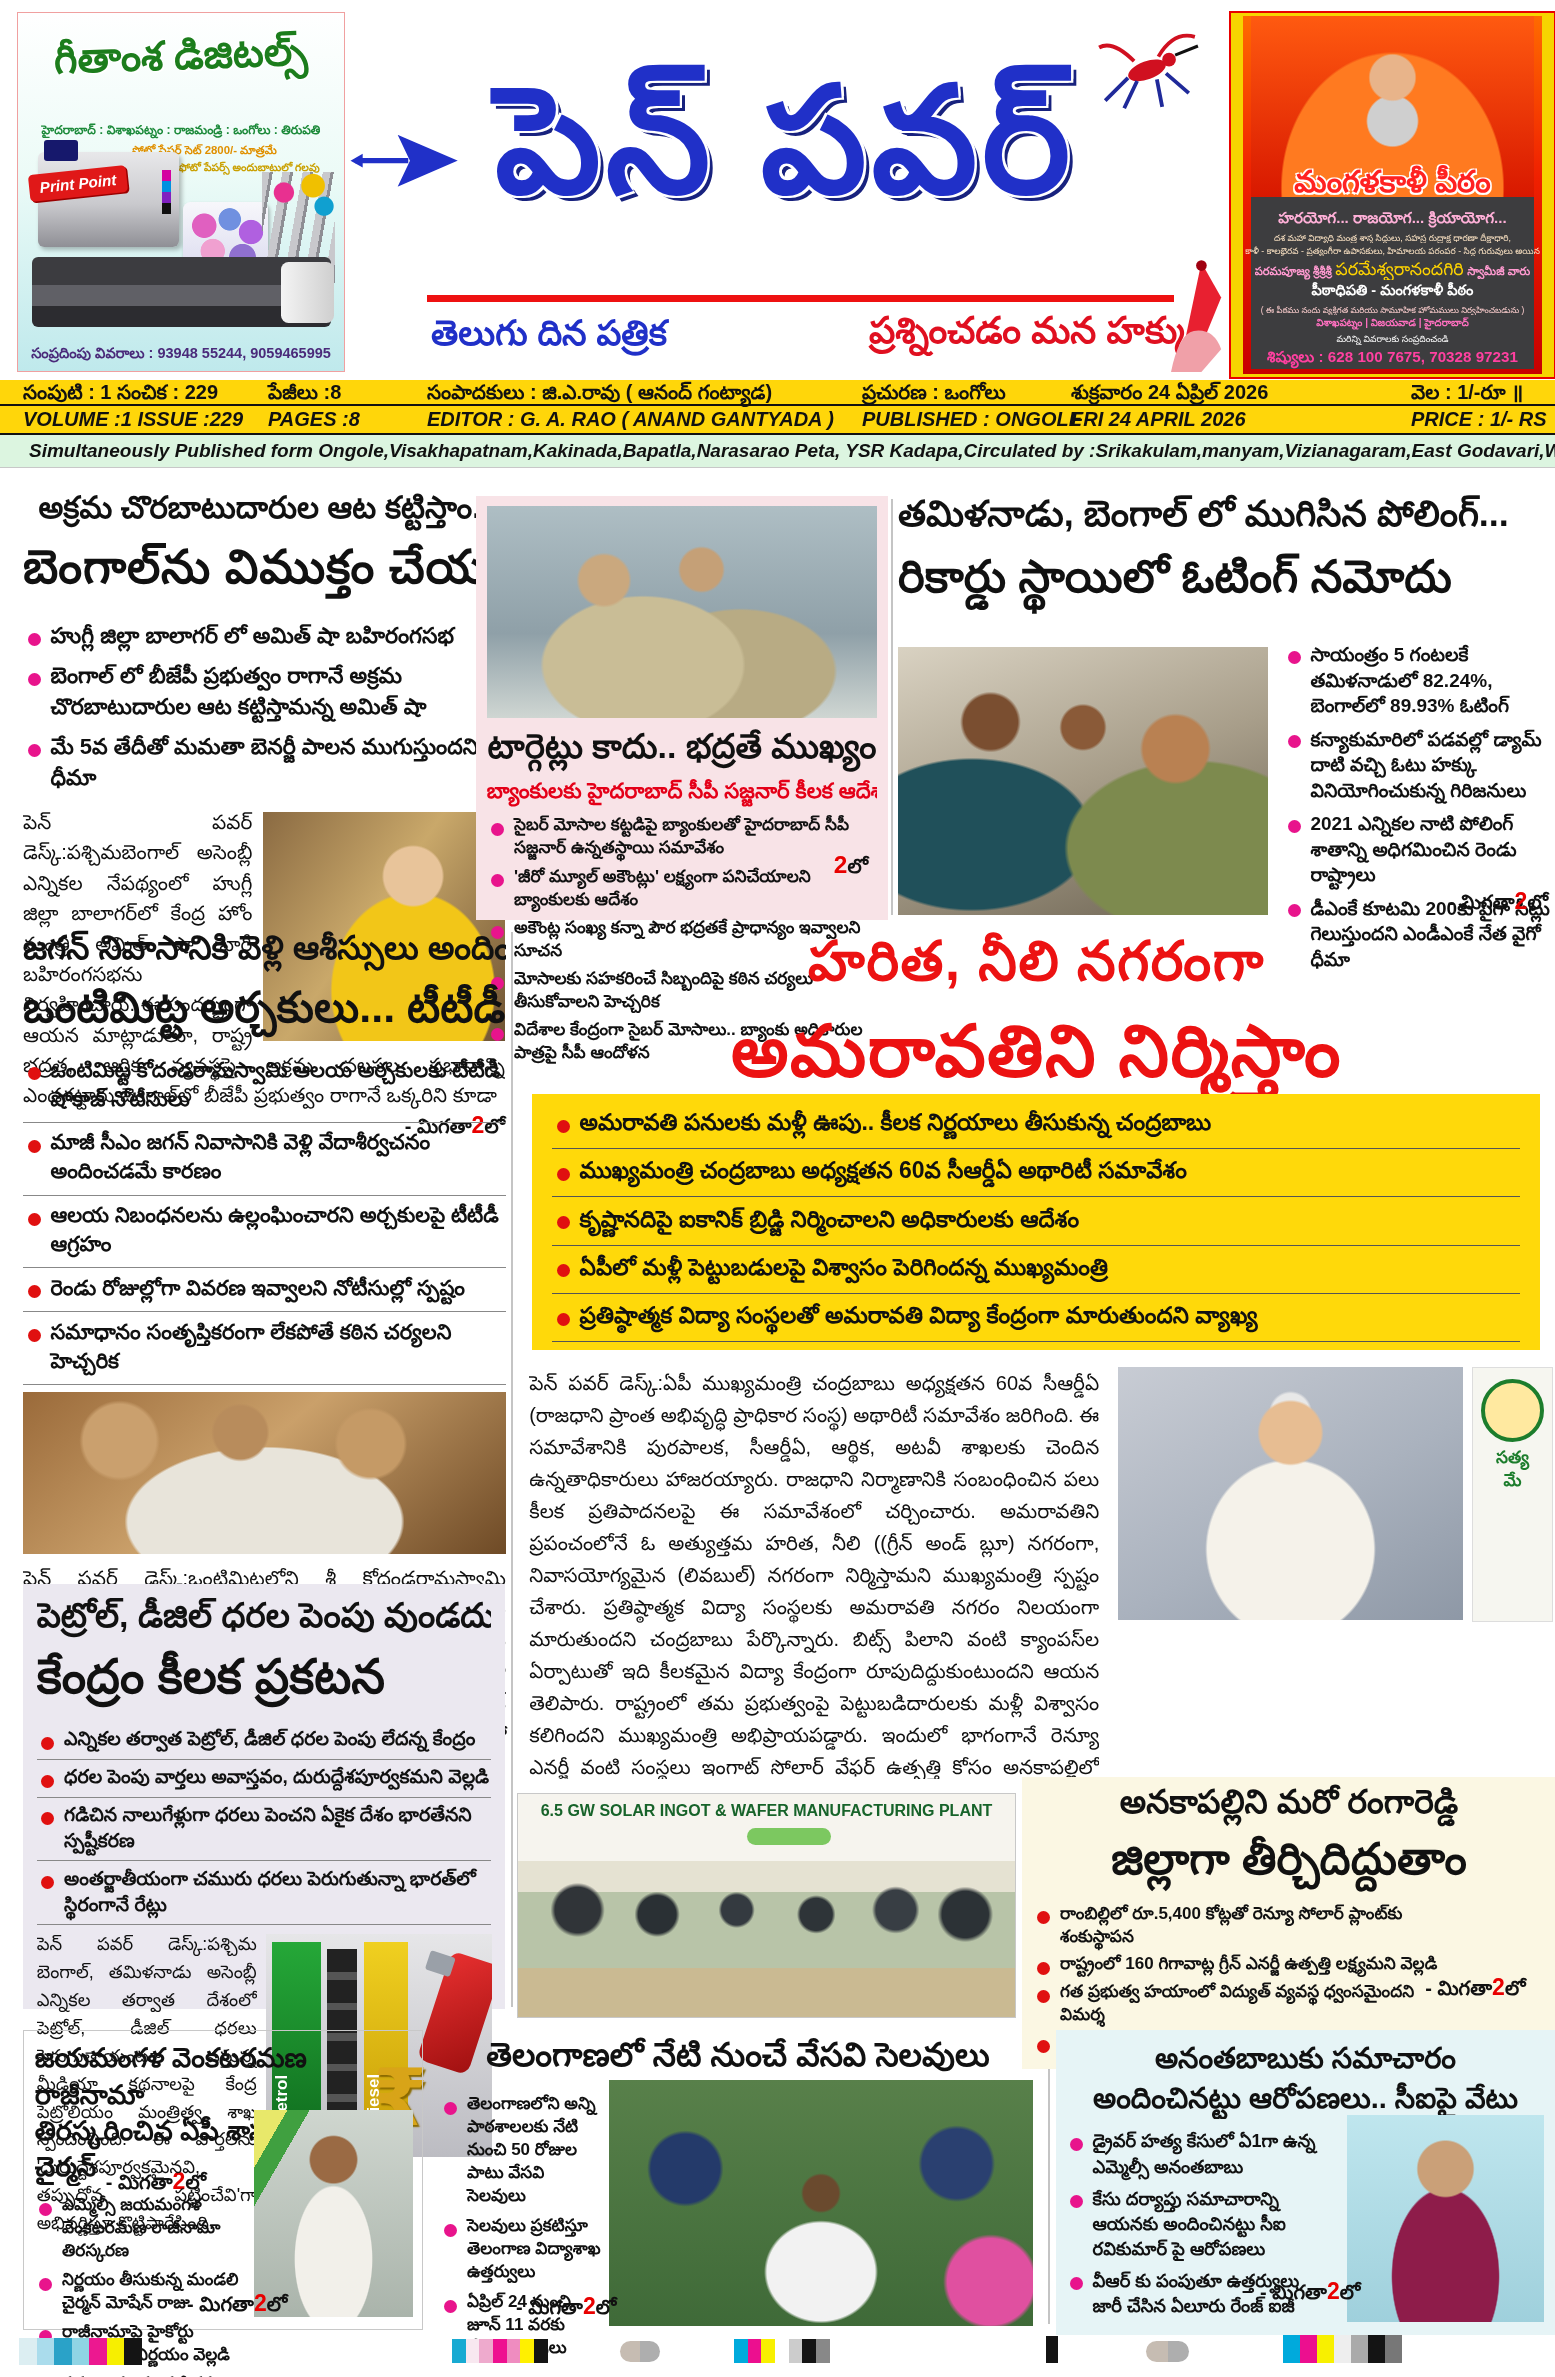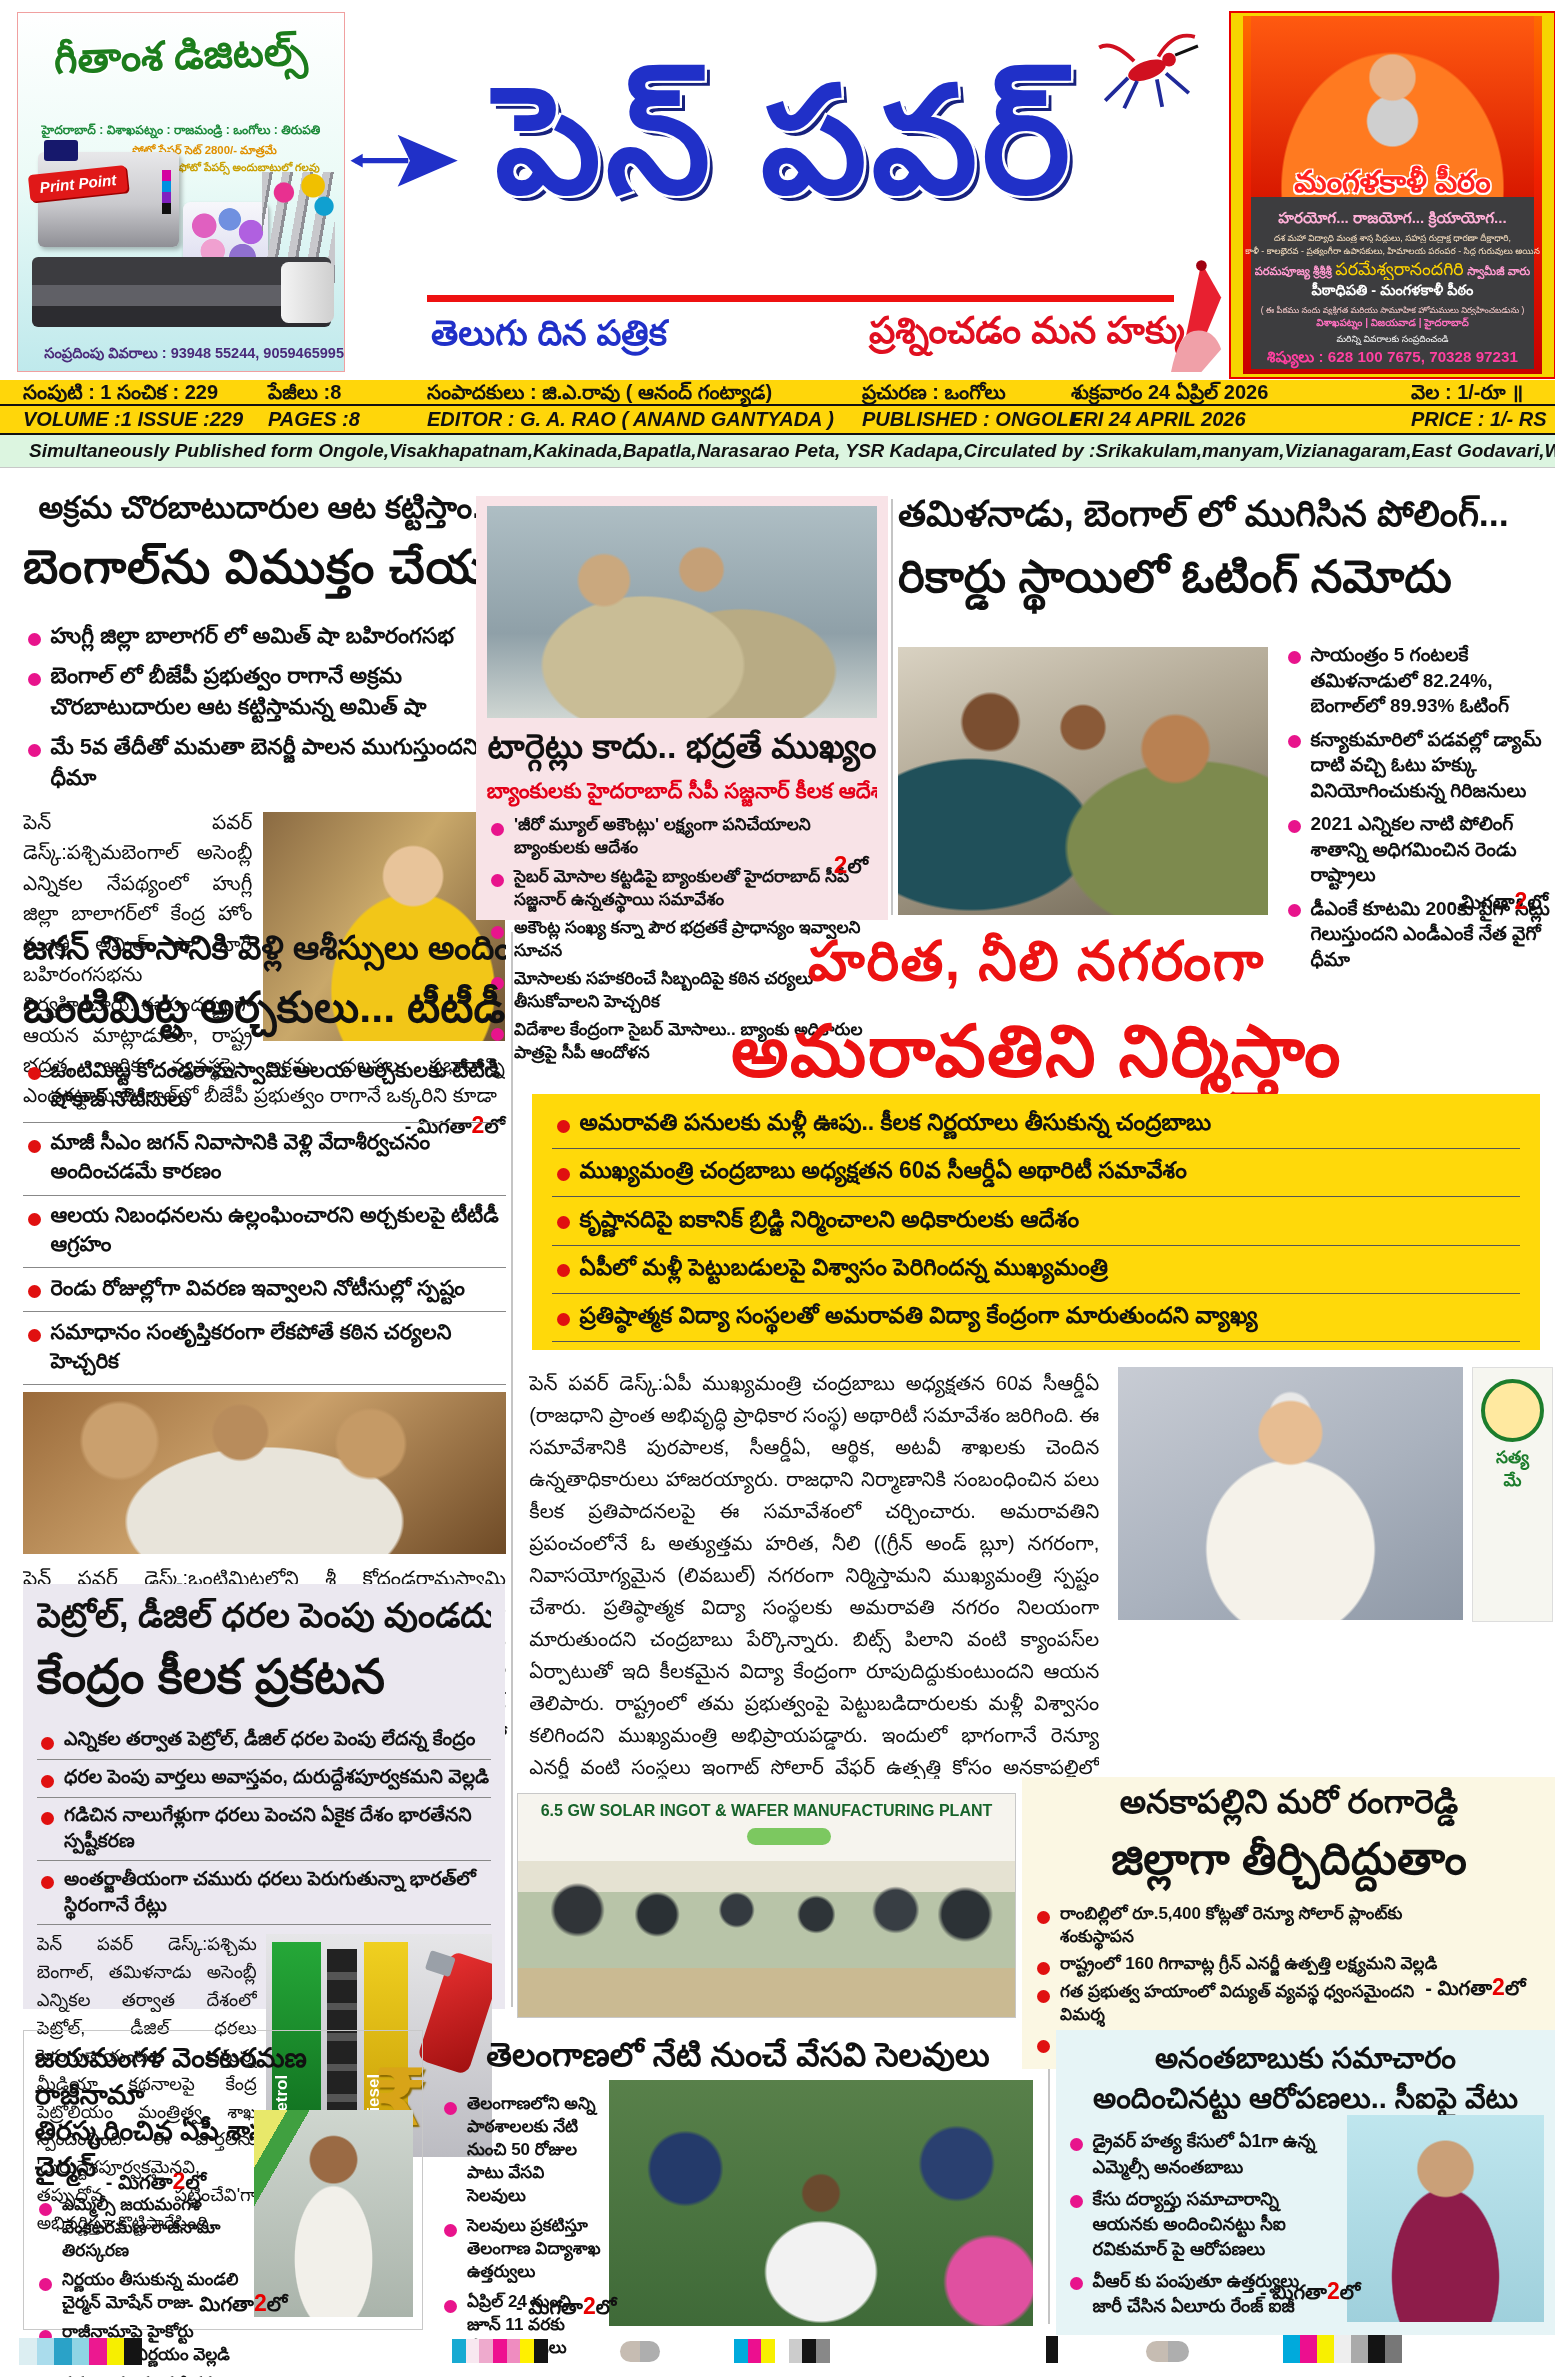--- a/index.html
+++ b/index.html
@@ -35,21 +35,21 @@
                radial-gradient(circle at 30% 18%,#e83090 0 9%,transparent 10%),
                radial-gradient(circle at 85% 30%,#10a0d0 0 9%,transparent 10%),
                repeating-linear-gradient(100deg,#c8c8cc 0 7.6px,#8e8e94 7.6px 10.7px,transparent 10.7px 20px);}
   .plotters{position:absolute;left:13.7px;bottom:44px;width:299px;height:70px;
     background:linear-gradient(180deg,#3c3c40 0 40%,#606066 40% 70%,#2c2c30 70% 100%);border-radius:6.1px;}
   .plotters:after{content:"";position:absolute;right:-3px;top:4.6px;width:53px;height:61px;border-radius:7.6px;
     background:linear-gradient(90deg,#f4f4f4,#cfcfcf);}
   .printpoint{position:absolute;left:10.7px;top:157px;width:98px;height:27.4px;background:#e01818;color:#fff;
     font-weight:bold;font-style:italic;font-size:15.2px;line-height:27.4px;text-align:center;transform:rotate(-6deg);
     border-radius:4.6px;box-shadow:1.5px 1.5px 0 #9a0000;}
-  .lad-contact{position:absolute;left:0;right:0;bottom:6.1px;text-align:right;font-size:14.5px;font-weight:bold;color:#4a2a7a;}
+  .lad-contact{position:absolute;left:0;right:0;bottom:6.1px;text-align:center;font-size:14.5px;font-weight:bold;color:#4a2a7a;}
 
   .masthead{left:343px;top:10.7px;width:884px;height:366px;}
   .mh-title{position:absolute;left:0;right:0;top:4.6px;font-size:149px;line-height:252px;font-weight:bold;
     text-align:center;color:#2030c8;letter-spacing:4.6px;
     text-shadow:2.3px 2.3px 0 #fff,-2.3px -2.3px 0 #fff,2.3px -2.3px 0 #fff,-2.3px 2.3px 0 #fff,5.3px 5.3px 0 #18227e;}
   .mh-rule{position:absolute;left:84px;right:53px;top:284px;height:6.9px;background:#ee1111;}
   .mh-tag-left{position:absolute;left:88px;top:302px;font-size:35px;font-weight:bold;color:#2030c8;}
   .mh-tag-right{position:absolute;left:526px;top:299px;font-size:37px;font-weight:bold;color:#e01020;}
   .nib{position:absolute;left:6.1px;top:113px;}
   .mosq{position:absolute;right:23px;top:6.1px;}
@@ -371,22 +371,22 @@
     <div class="cont">
       <span>- మిగతా</span><span class="n2">2</span><span>లో</span>
     </div>
   </div>
 
   <div class="abs art-police">
     <div class="police-photo"></div>
     <div class="headline nowrap ovh">టార్గెట్లు కాదు.. భద్రతే ముఖ్యం</div>
     <div class="subhead nowrap ovh">బ్యాంకులకు హైదరాబాద్ సీపీ సజ్జనార్ కీలక ఆదేశాలు</div>
     <ul class="bullets dots-mag">
+      <li>సైబర్ మోసాల కట్టడిపై బ్యాంకులతో హైదరాబాద్ సీపీ సజ్జనార్ ఉన్నతస్థాయి సమావేశం</li>
       <li>'జీరో మ్యూల్ అకౌంట్లు' లక్ష్యంగా పనిచేయాలని బ్యాంకులకు ఆదేశం</li>
-      <li>సైబర్ మోసాల కట్టడిపై బ్యాంకులతో హైదరాబాద్ సీపీ సజ్జనార్ ఉన్నతస్థాయి సమావేశం</li>
       <li>అకౌంట్ల సంఖ్య కన్నా పౌర భద్రతకే ప్రాధాన్యం ఇవ్వాలని సూచన</li>
       <li>మోసాలకు సహకరించే సిబ్బందిపై కఠిన చర్యలు తీసుకోవాలని హెచ్చరిక</li>
       <li>విదేశాల కేంద్రంగా సైబర్ మోసాలు.. బ్యాంకు అధికారుల పాత్రపై సీపీ ఆందోళన</li>
     </ul>
     <div class="police-note">
       <span class="n2">2</span><span>లో</span>
     </div>
   </div>
 
   <div class="abs art-polling">

